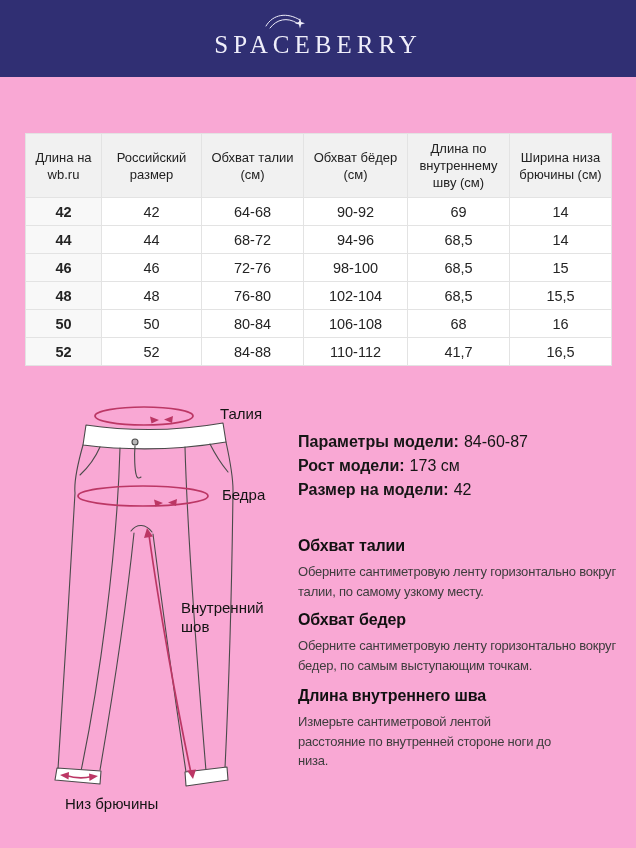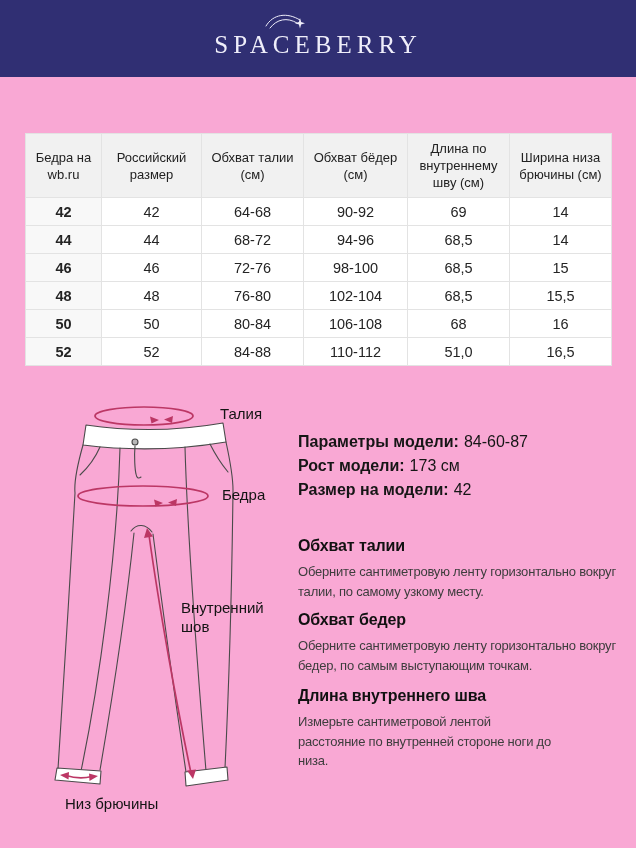--- a/index.html
+++ b/index.html
@@ -101,21 +101,21 @@
     <colgroup>
       <col style="width:76px">
         <col style="width:100px">
         <col style="width:102px">
       <col style="width:104px">
         <col style="width:102px">
         <col style="width:102px">
     </colgroup>
     <thead>
         <tr>
-          <th>Бедра на wb.ru</th>
+          <th>Длина на wb.ru</th>
           <th>Российский размер</th>
           <th>Обхват талии (см)</th>
           <th>Обхват бёдер (см)</th>
           <th>Длина по внутреннему шву (см)</th>
           <th>Ширина низа брючины (см)</th>
         </tr>
       </thead>
     <tbody>
         <tr>
           <td class="first">42</td>
@@ -155,21 +155,21 @@
           <td>80-84</td>
           <td>106-108</td>
           <td>68</td>
           <td>16</td>
         </tr>
         <tr>
           <td class="first">52</td>
           <td>52</td>
           <td>84-88</td>
           <td>110-112</td>
-          <td>51,0</td>
+          <td>41,7</td>
           <td>16,5</td>
         </tr>
       </tbody>
   </table>
 
   <div class="diagram">
     <svg width="285" height="445" viewBox="0 0 285 445">
 
       <g class="outline">
 

